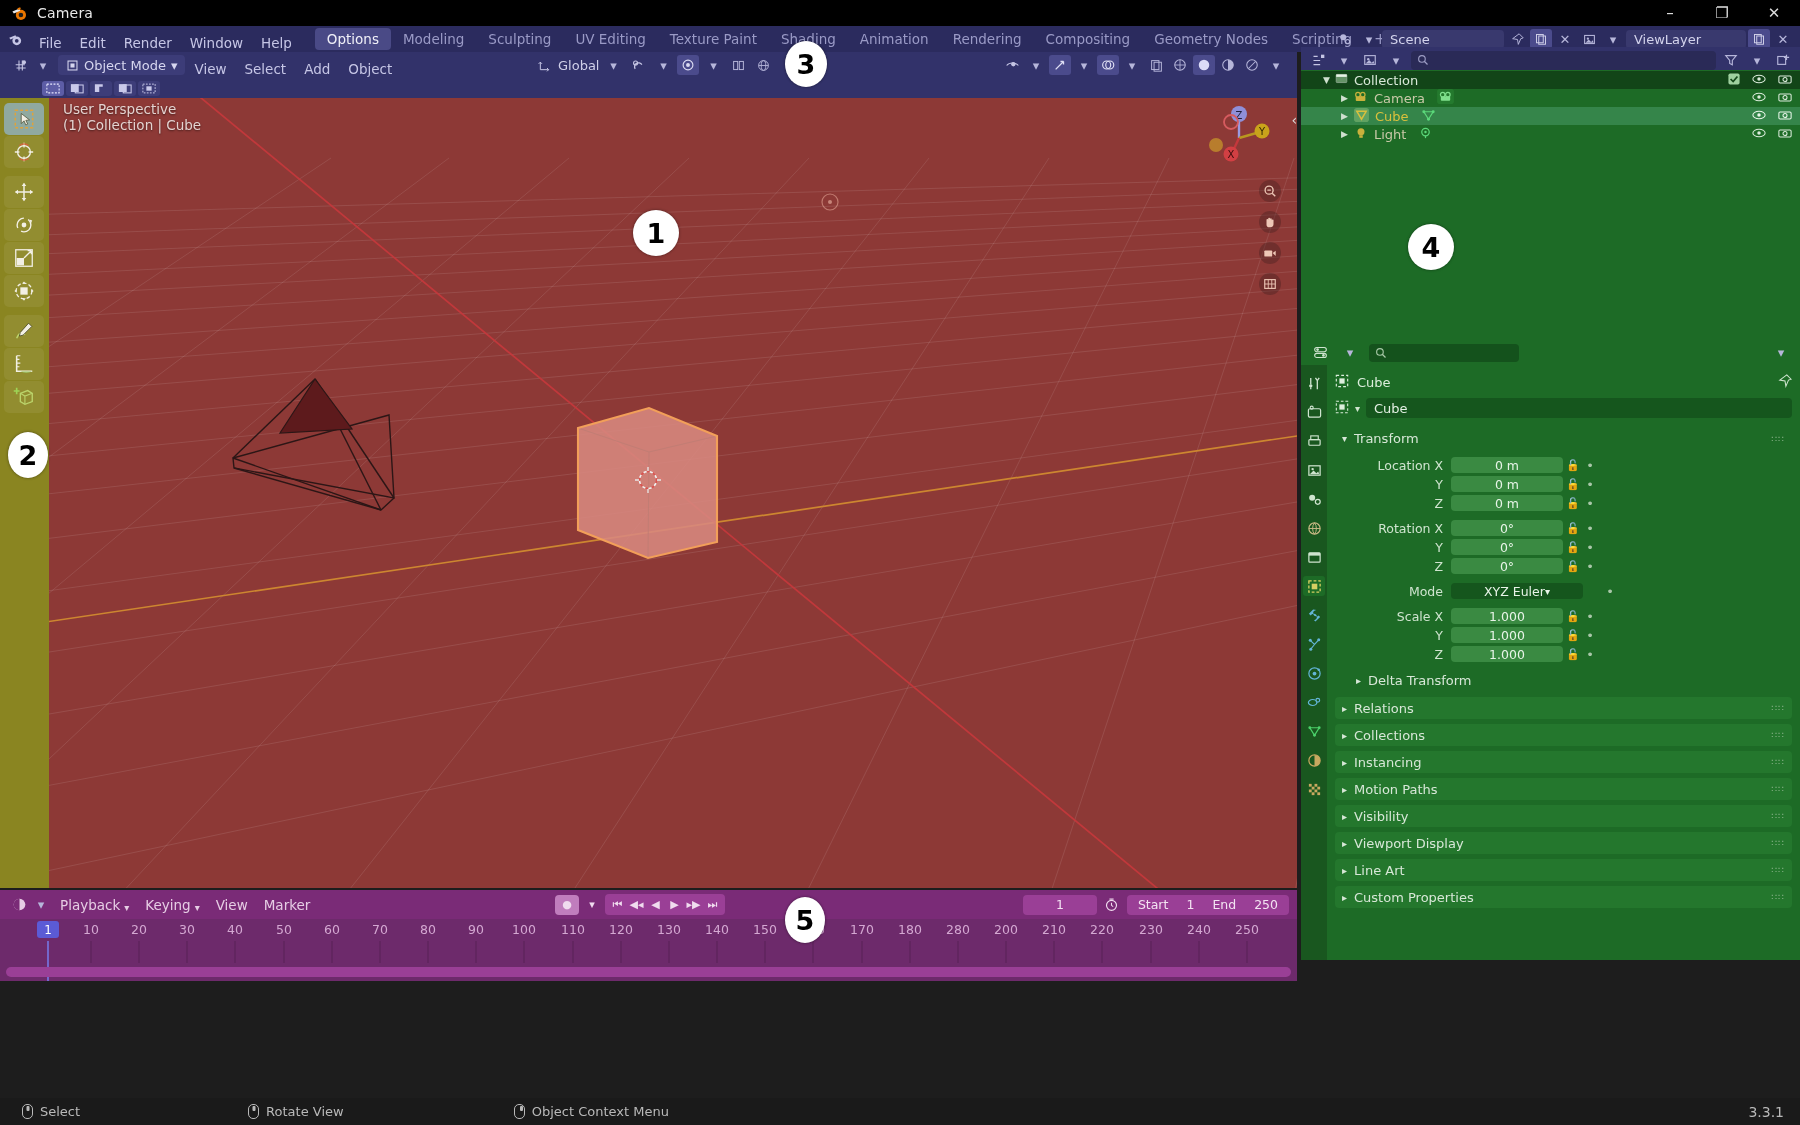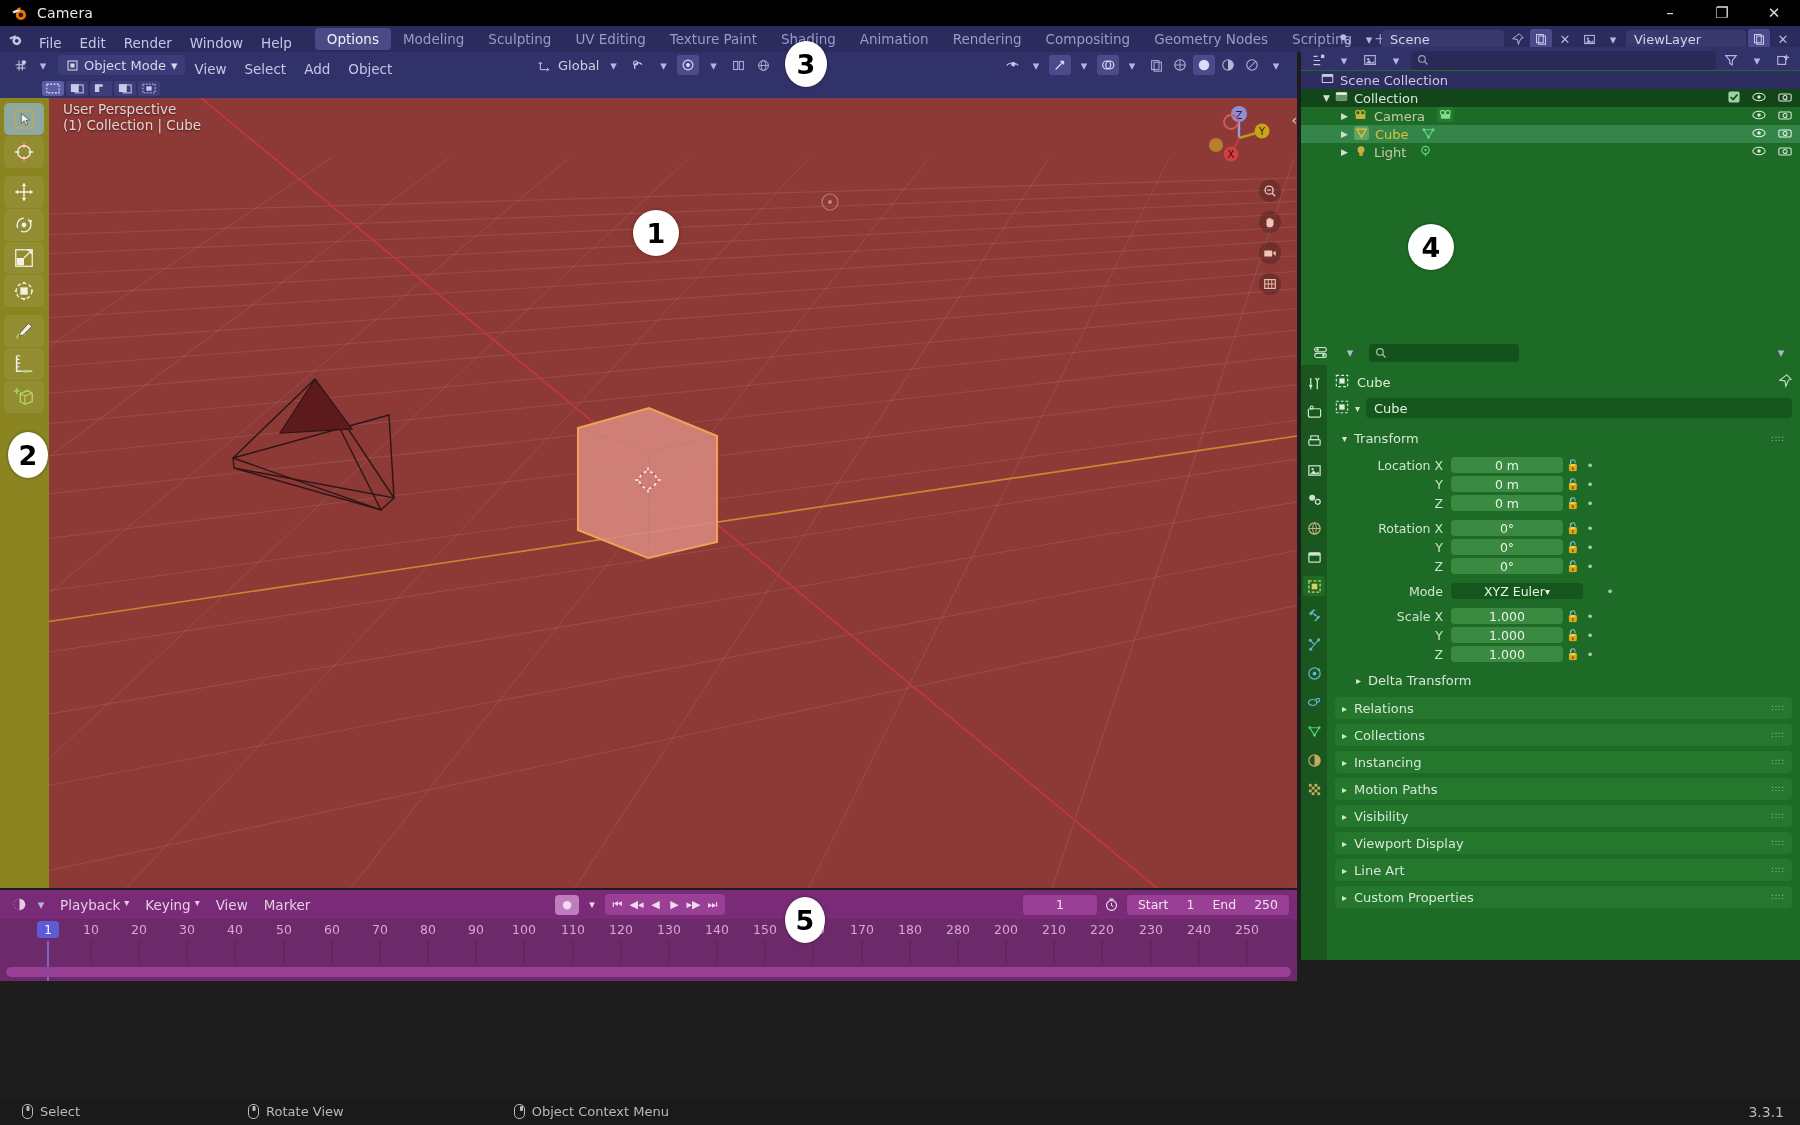--- a/index.html
+++ b/index.html
@@ -134,21 +134,21 @@
   .dot { width: 14px; text-align: center; color: #a9c7a9; font-size: 13px; }
   .collapsed-panel { display: flex; align-items: center; gap: 7px; height: 22px; margin-top: 5px;
                      background: #24772d; border-radius: 4px; padding: 0 7px; }
   .grip { margin-left: auto; color: #8fb78f; font-size: 9px; letter-spacing: 1px; }
 
   
   .timeline-header {
     position: absolute; left: 0; top: 890px; width: 1297px; height: 29px;
     background: #7a2b77; display: flex; align-items: center; color: #e6cde4; font-size: 13.5px;
   }
-  .tl-menu { padding: 0 8px; display: flex; align-items: flex-start; gap: 4px; }
+  .tl-menu { padding: 0 8px; display: flex; align-items: flex-end; gap: 4px; }
   .tl-center { position: absolute; left: 555px; display: flex; align-items: center; gap: 6px; }
   .tl-btnrow { display: flex; background: #9a3f96; border-radius: 4px; height: 21px; align-items: center; padding: 0 3px; }
   .tl-btn { width: 19px; height: 19px; display: flex; align-items: center; justify-content: center;
             color: #f0dcef; font-size: 11px; }
   .tl-right { position: absolute; right: 8px; display: flex; align-items: center; gap: 4px; }
   .tl-frame { width: 74px; height: 20px; background: #9a3f96; border-radius: 4px; display: flex;
               align-items: center; justify-content: center; color: #f3e3f2; font-size: 12.5px; }
   .tl-se { display: flex; align-items: center; background: #9a3f96; border-radius: 4px; height: 20px; padding: 0 2px; }
   .tl-se span { padding: 0 9px; color: #f3e3f2; font-size: 12.5px; }
   .ruler {
@@ -640,29 +640,20 @@
     <span class="iconbtn">▾</span>
     <span class="iconbtn">
       <svg width="14" height="14" viewBox="0 0 16 16">
           <rect x="2" y="4" width="9" height="9" fill="none" stroke="#b6b6da" stroke-width="1.3"></rect>
           <path d="M12 2 V8 M9 5 H15" stroke="#b6b6da" stroke-width="1.4"></path>
         </svg>
     </span>
   </div>
 
   <div class="outliner">
-    <div class="ol-scenecoll">
-      <span>
-        <svg width="13" height="13" viewBox="0 0 16 16">
-            <rect x="1.5" y="3" width="13" height="10" rx="1" fill="none" stroke="#c9c9e4" stroke-width="1.3"></rect>
-            <rect x="1.5" y="3" width="13" height="3" fill="#c9c9e4"></rect>
-          </svg>
-      </span>
-      <span>Scene Collection</span>
-    </div>
 
     <div class="ol-row coll">
       <span style="margin-left:22px; color:#cfe0cf; font-size:9px;">▼</span>
       <span style="margin-left:5px">
         <svg width="13" height="13" viewBox="0 0 16 16">
             <rect x="1.5" y="3" width="13" height="10" rx="1" fill="#a9d6a9" opacity=".55" stroke="#e6f3e6" stroke-width="1.1"></rect>
             <rect x="1.5" y="3" width="13" height="3" fill="#e6f3e6"></rect>
           </svg>
       </span>
       <span class="ol-label">Collection</span>

